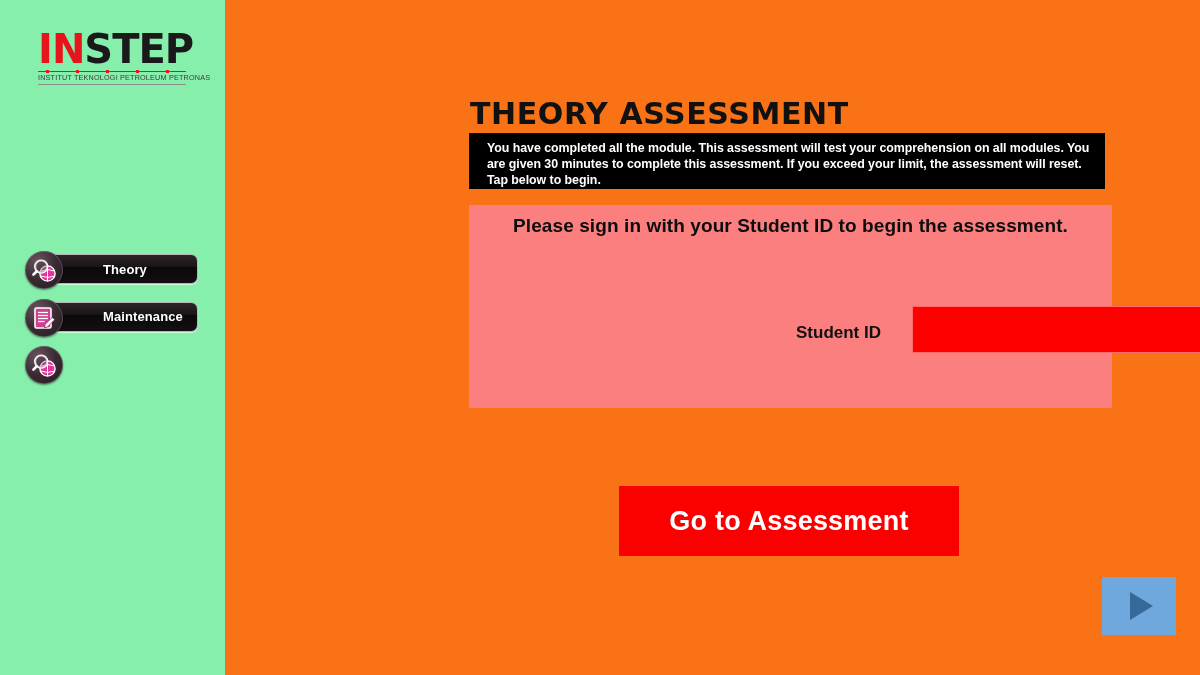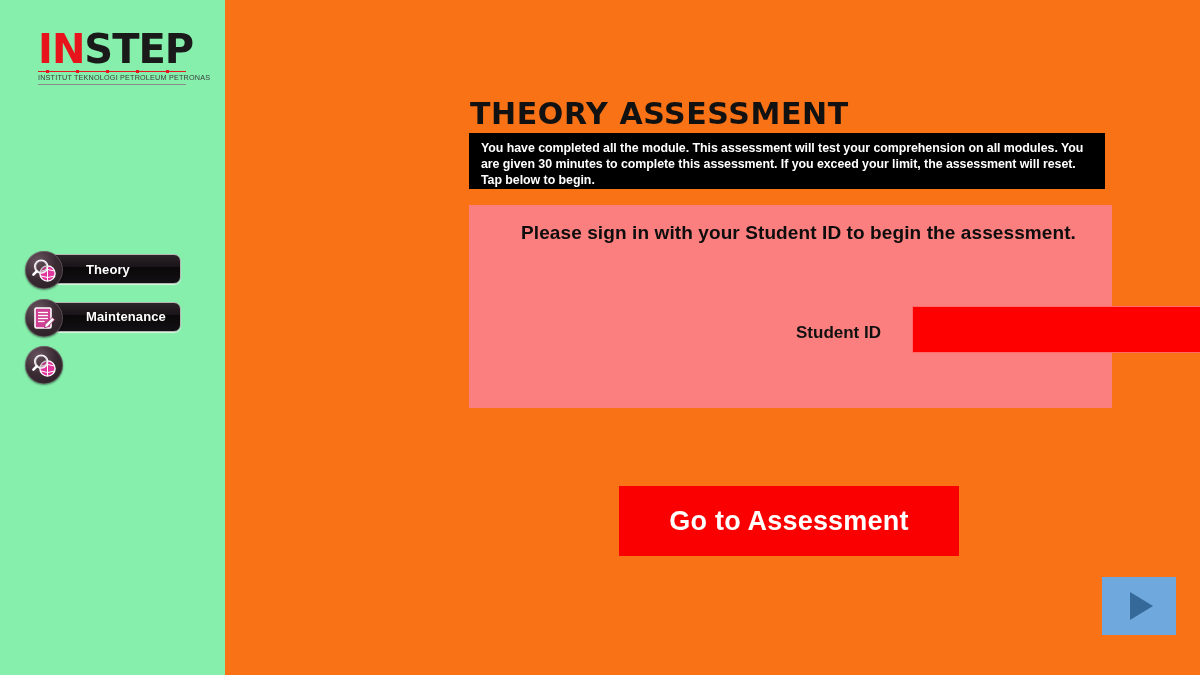--- a/index.html
+++ b/index.html
@@ -85,21 +85,21 @@
   }
   .menu-item {
     position: relative;
     width: 174px;
     height: 36px;
     margin-bottom: 11.5px;
     cursor: pointer;
   }
   .menu-plate {
     position: absolute;
-    left: 4px;
+    left: 21px;
     top: 3px;
     width: 152px;
     height: 30px;
     box-sizing: border-box;
     border-radius: 7px;
     background: linear-gradient(180deg, #2b2428 0%, #191417 42%, #0b0809 43%, #121013 100%);
     border: 1px solid #b5b5b5;
     box-shadow: 0 1px 1px rgba(255,255,255,0.65);
     display: flex;
     align-items: center;
@@ -153,49 +153,48 @@
   }
 
   #info-banner {
     position: absolute;
     left: 244px;
     top: 133px;
     width: 636px;
     height: 56px;
     box-sizing: border-box;
     background: #000000;
-    padding: 7px 10px 0 12px;
+    padding: 7px 10px 0 18px;
   }
   #info-banner-text {
     font-size: 12.4px;
     font-weight: bold;
     line-height: 16px;
     color: #ffffff;
     letter-spacing: -0.05px;
   }
 
   #signin-panel {
     position: absolute;
     left: 244px;
     top: 205px;
     width: 643px;
     height: 203px;
     background: #fc7f7f;
   }
   #signin-heading {
     position: absolute;
     left: 0;
-    top: 17px;
+    top: 10px;
     width: 643px;
     text-align: center;
     font-size: 19px;
     font-weight: bold;
     color: #0d0d0d;
     letter-spacing: 0.1px;
-    padding-left: 8px;
   }
   #student-id-label {
     position: absolute;
     left: 327px;
     top: 118px;
     font-size: 17px;
     font-weight: bold;
     color: #111111;
   }
   #student-id-input {

